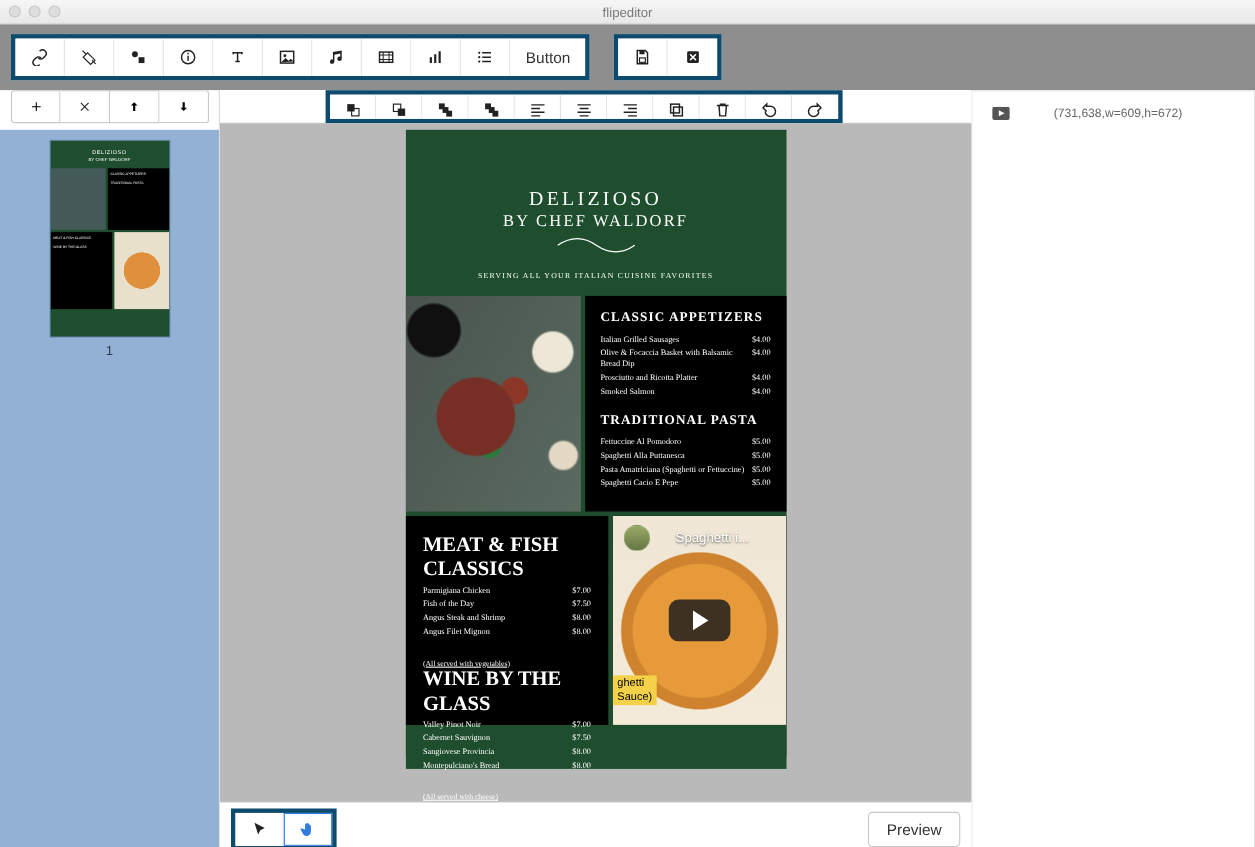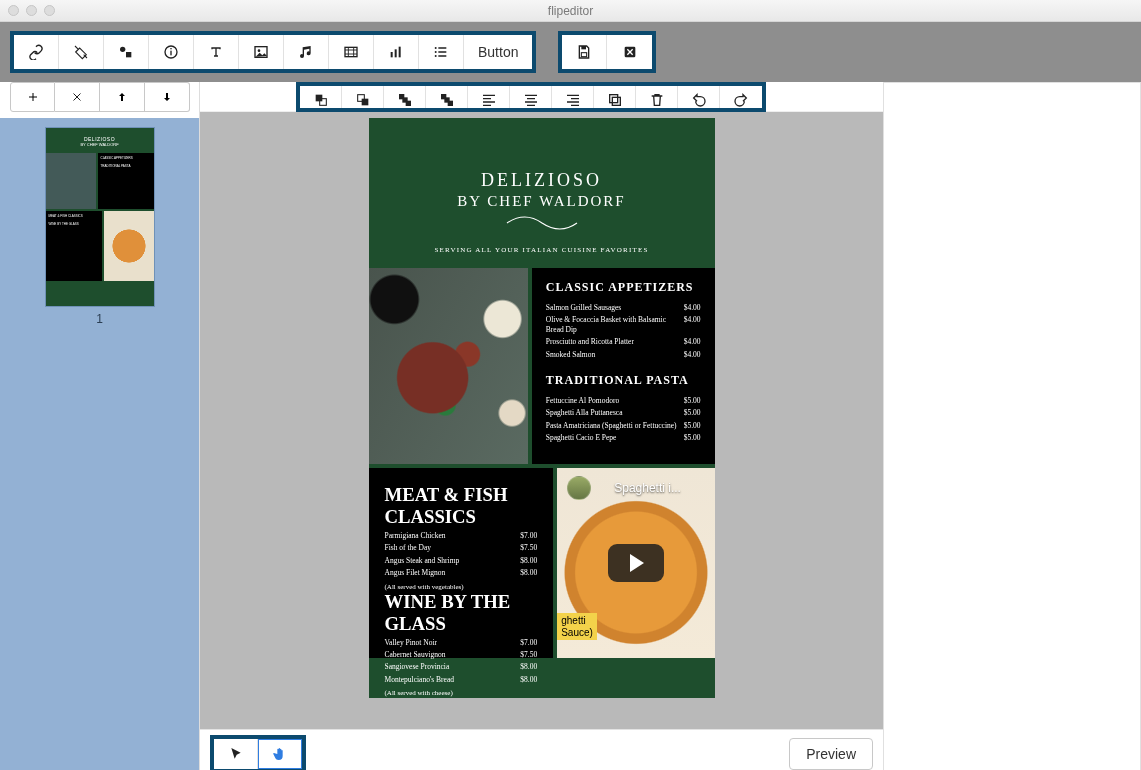--- a/index.html
+++ b/index.html
@@ -140,21 +140,21 @@
       radial-gradient(circle at 84% 26%, #ece7d6 0 9%, transparent 10%),
       radial-gradient(circle at 90% 74%, #e4d9c5 0 6%, transparent 7%),
       radial-gradient(circle at 16% 16%, #101010 0 11%, transparent 12%),
       linear-gradient(120deg,#49544d,#5a6a61);
   }
   .menu-blk{flex:1; background:#000; padding:12px 14px; font-family: Georgia,serif;}
   .menu-blk h3{ font-size:12px; letter-spacing:1px; font-weight:700; margin-bottom:8px;}
   .menu-blk h3.mt{margin-top:14px;}
   .mitem{display:flex; justify-content:space-between; font-size:7.5px; margin:3px 0; line-height:1.25;}
   .mitem .nm{flex:1; padding-right:6px;}
-  .note{font-size:7px; margin-top:5px;}
+  .note{font-size:7px; margin-top:20px;text-decoration:underline;}
   .menu-blk2{flex:1; background:#000; padding:16px 16px; font-family: Georgia,serif;}
   .video{flex:1.03; background:#000; position:relative; overflow:hidden;}
   .pasta{
     position:absolute; inset:0;
     background:
       radial-gradient(circle at 50% 55%, #e79a3a 0 46%, #d0832e 47% 54%, transparent 55%),
       linear-gradient(#efe6d6,#f4ead8);
   }
   .video .overlay-title{
     position:absolute; top:8px; left:10px; right:6px;
@@ -432,21 +432,21 @@
           <div class="serving">SERVING ALL YOUR ITALIAN CUISINE FAVORITES</div>
         </div>
 
         <div class="row1">
           <div class="foodimg">
               <div class="pizza"></div>
             </div>
           <div class="menu-blk">
             <h3>CLASSIC APPETIZERS</h3>
             <div class="mitem">
-                <span class="nm">Salmon Grilled Sausages</span>
+                <span class="nm">Italian Grilled Sausages</span>
                 <span>$4.00</span>
               </div>
             <div class="mitem">
                 <span class="nm">Olive &amp; Focaccia Basket with Balsamic Bread Dip</span>
                 <span>$4.00</span>
               </div>
             <div class="mitem">
                 <span class="nm">Prosciutto and Ricotta Platter</span>
                 <span>$4.00</span>
               </div>
@@ -543,15 +543,22 @@
               <path d="M8 12V5a1 1 0 0 1 2 0v6V4a1 1 0 0 1 2 0v7V5a1 1 0 0 1 2 0v7V7a1 1 0 0 1 2 0v8a6 6 0 0 1-6 6c-3 0-5-2-6-5l-2-4a1 1 0 0 1 2-1z"></path>
             </svg>
           </button>
       </div>
       <div class="spacer"></div>
       <button class="preview">Preview</button>
     </div>
   </div>
 
   <div class="sidepanel">
+    <div class="sp-row">
+      <span class="icn"><svg viewBox="0 0 24 18">
+            <rect x="0" y="0" width="24" height="18" rx="3" fill="#555"></rect>
+            <path d="M9 5l8 4-8 4z" fill="#fff"></path>
+          </svg></span>
+      <span>(731,638,w=609,h=672)</span>
+    </div>
   </div>
 
 </div>
 
 </body></html>

